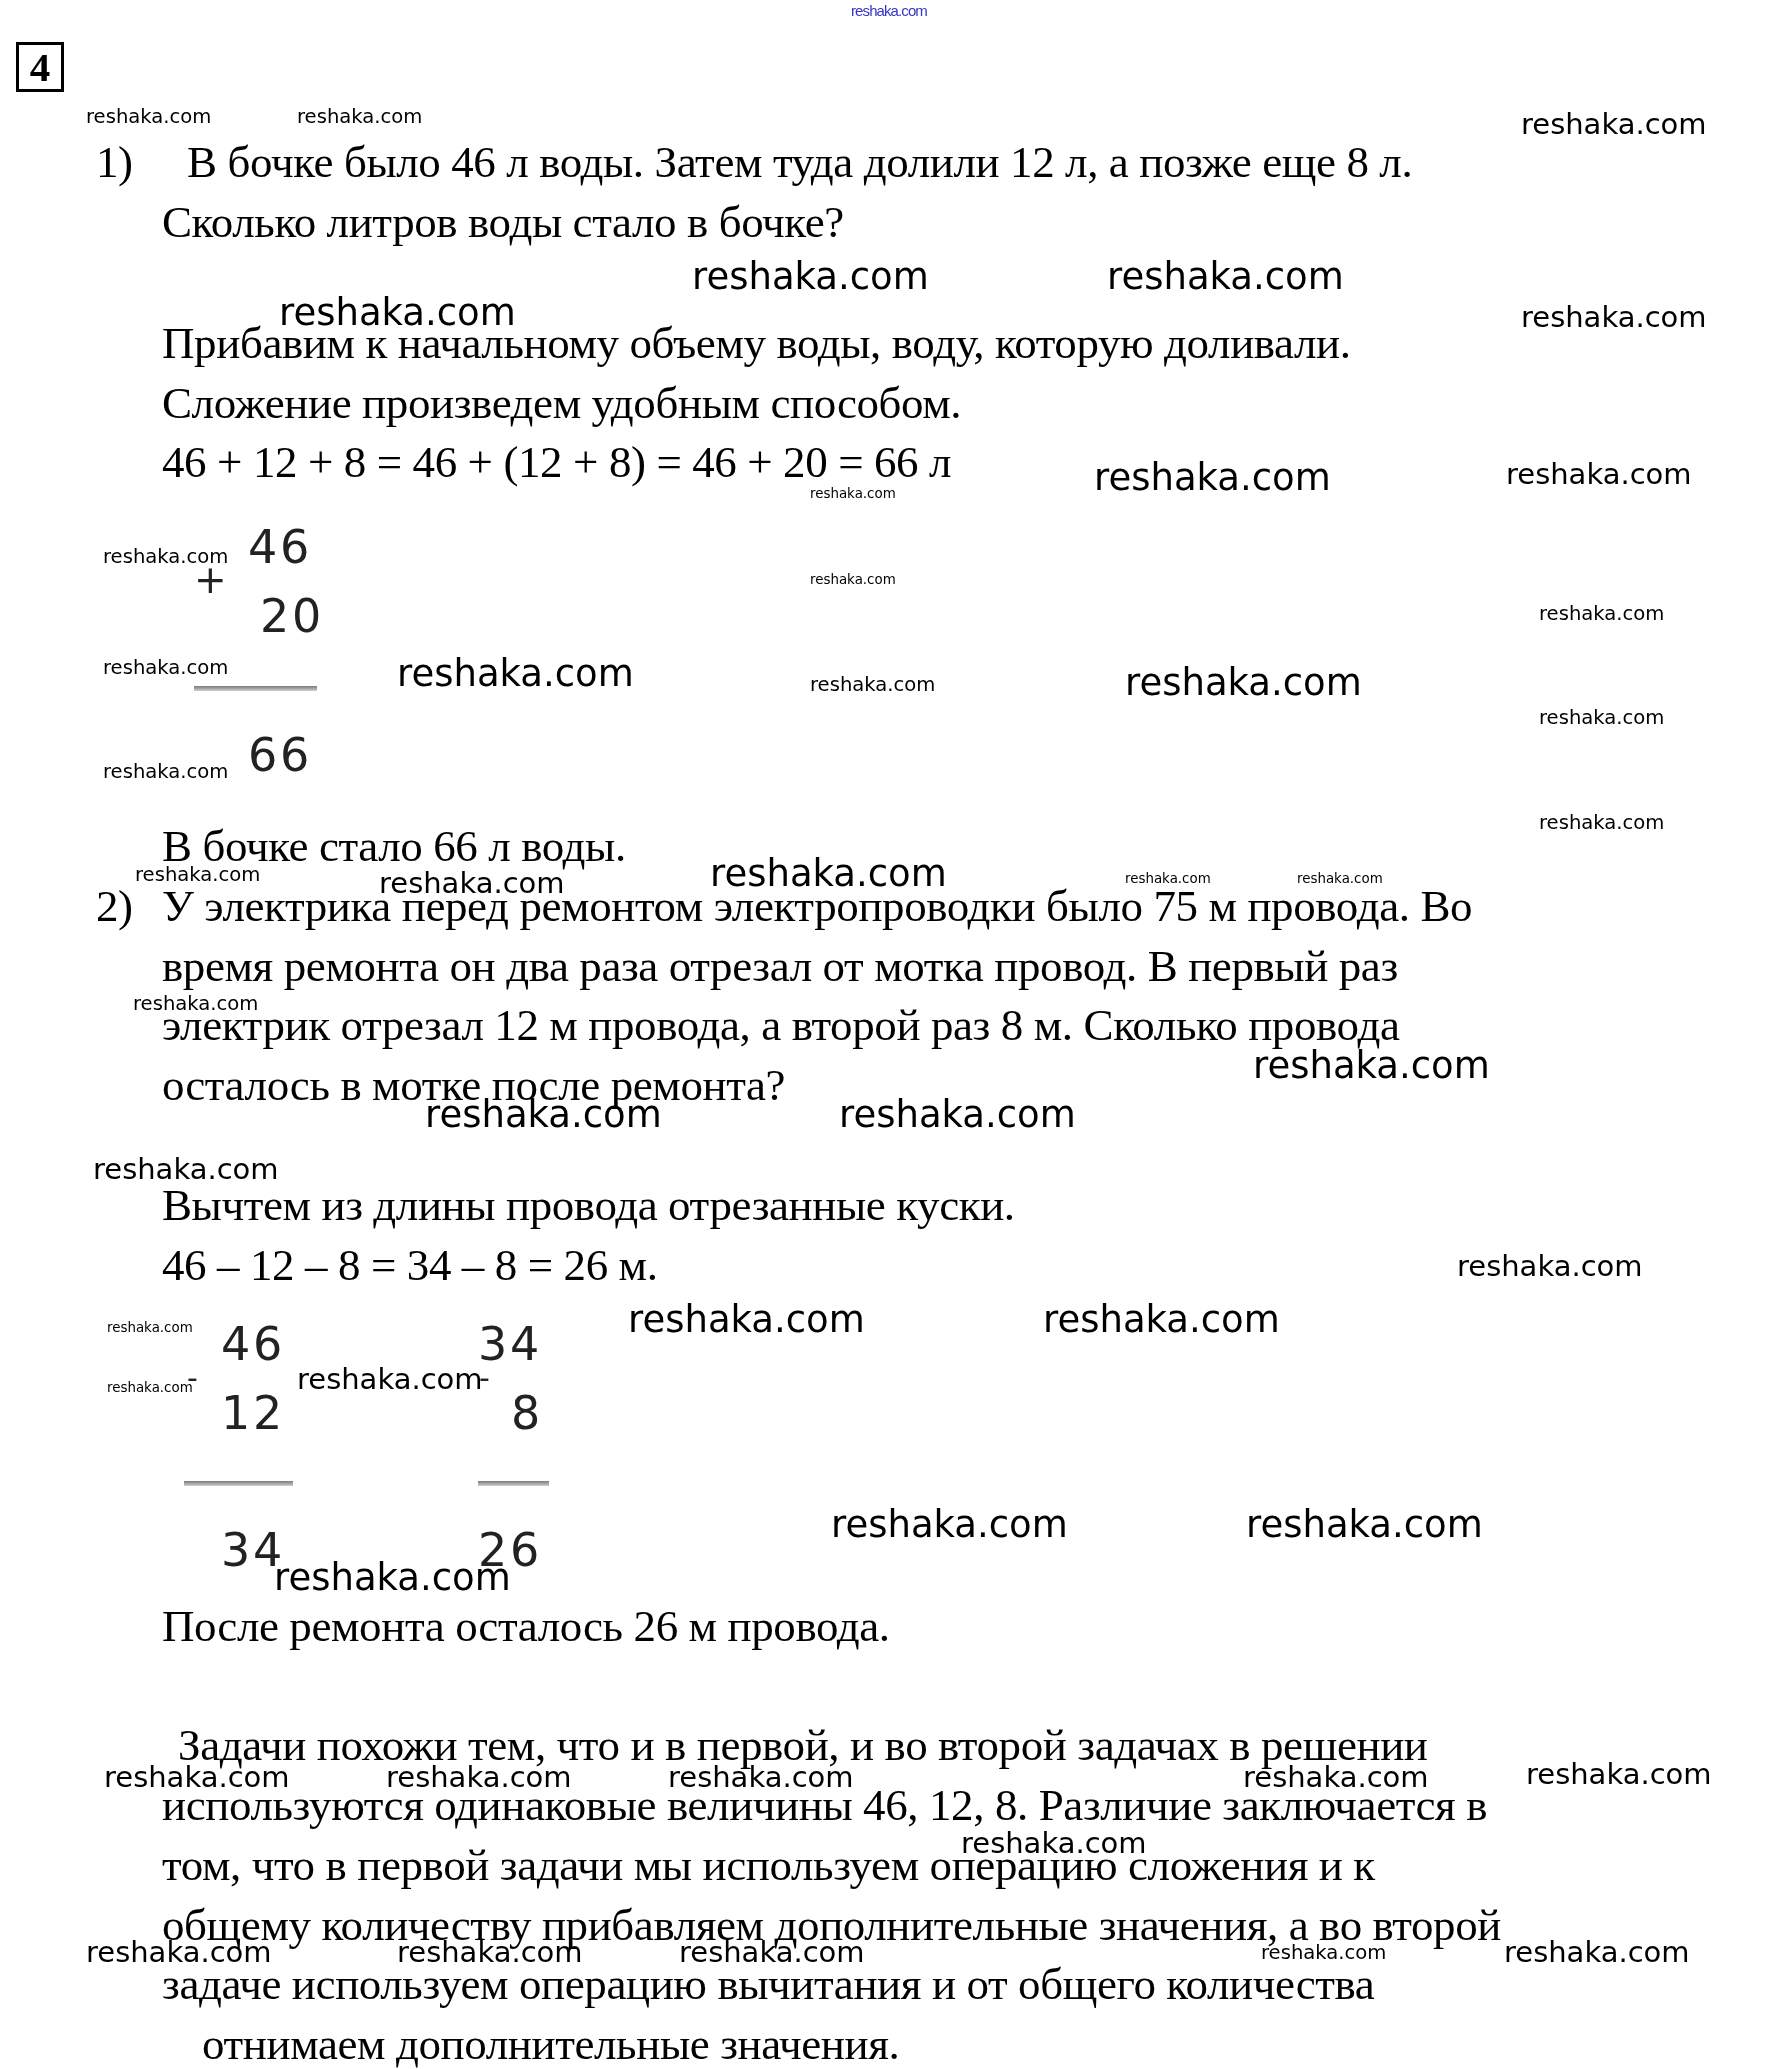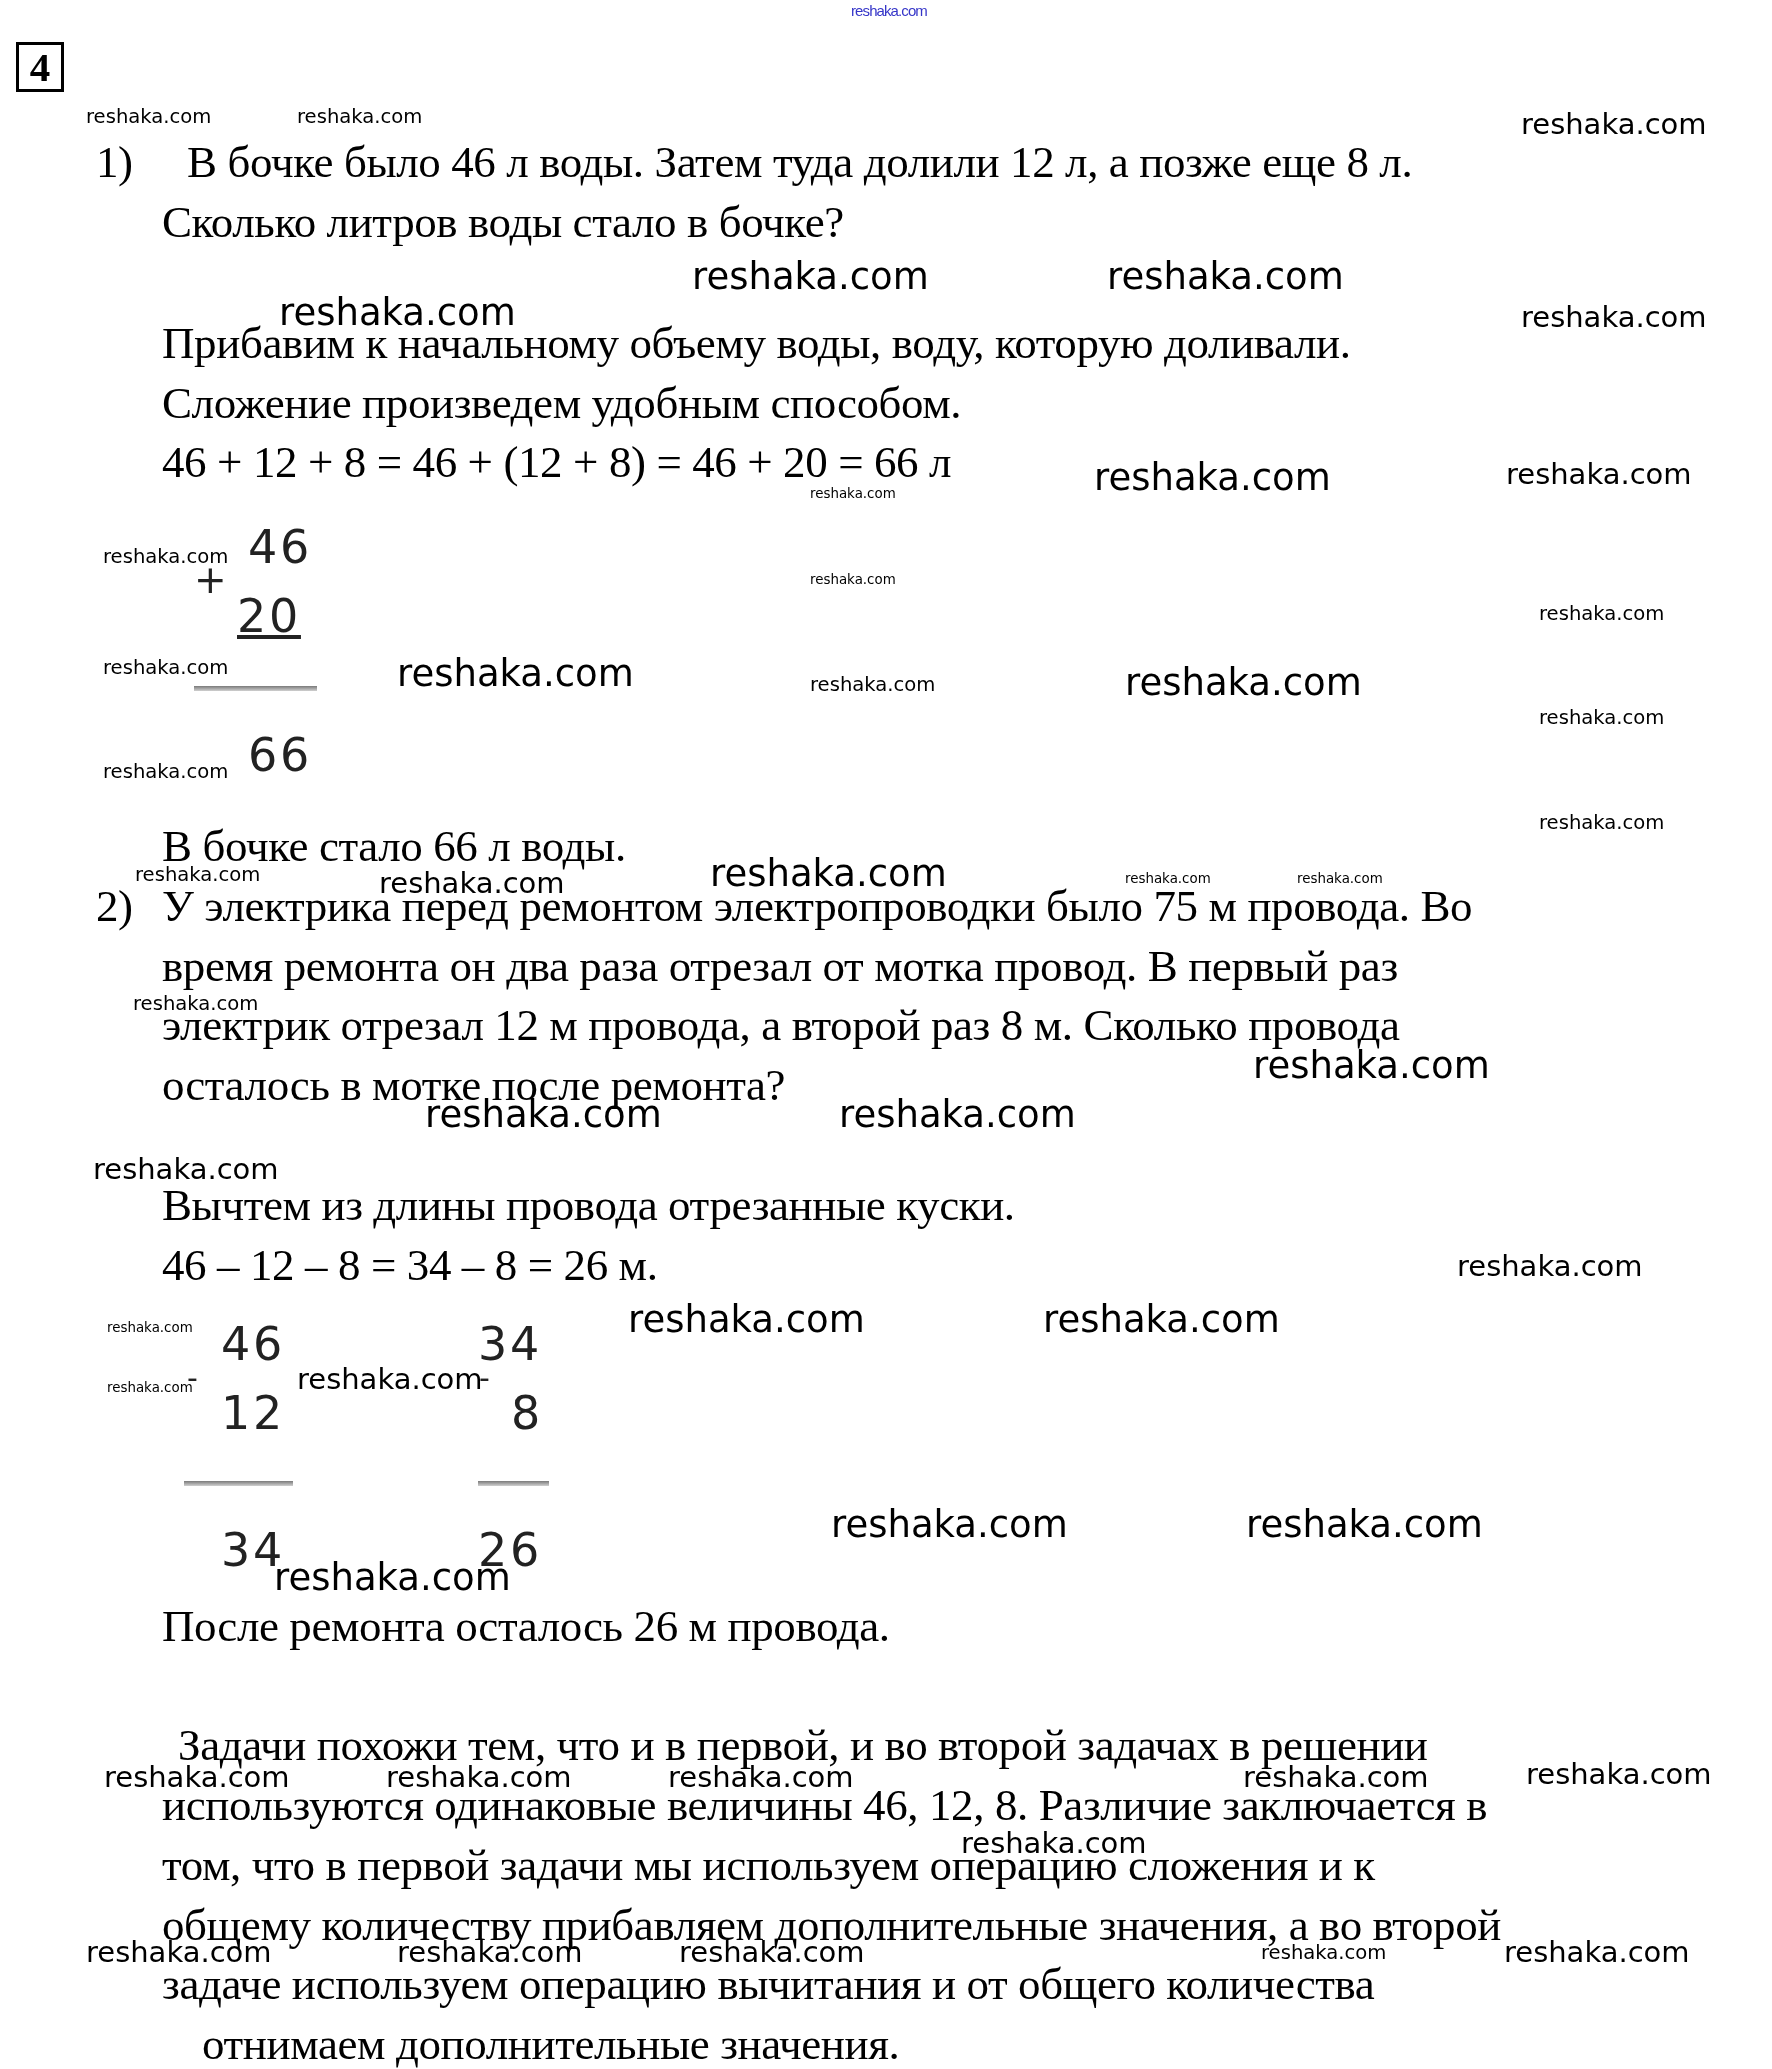--- a/index.html
+++ b/index.html
@@ -30,21 +30,21 @@
   <div class="abs serif" style="left:162px; top:140px;margin-left:25px;">В бочке было 46 л воды. Затем туда долили 12 л, а позже еще 8 л.</div>
   <div class="abs serif" style="left:162px; top:200px;">Сколько литров воды стало в бочке?</div>
 
   <div class="abs serif" style="left:162px; top:321px;">Прибавим к начальному объему воды, воду, которую доливали.</div>
   <div class="abs serif" style="left:162px; top:381px;">Сложение произведем удобным способом.</div>
   <div class="abs serif" style="left:162px; top:440px;">46 + 12 + 8 = 46 + (12 + 8) = 46 + 20 = 66 л</div>
 
   <div>
     <div class="abs col" style="left:248px; top:524px;">46</div>
     <div class="abs op" style="left:194px; top:560px; font-size:39px;">+</div>
-    <div class="abs col" style="left:237px; top:593px;text-decoration:underline;">20</div>
+    <div class="abs col" style="left:260px; top:593px;">20</div>
     <div class="bar" style="left:194px; top:686px; width:123px;"></div>
     <div class="abs col" style="left:248px; top:732px;">66</div>
   </div>
 
   <div class="abs serif" style="left:162px; top:824px;">В бочке стало 66 л воды.</div>
 </div>
 
 <div>
   <div class="abs serif" style="left:96px; top:884px;">2)</div>
   <div class="abs serif" style="left:162px; top:884px;">У электрика перед ремонтом электропроводки было 75 м провода. Во</div>

